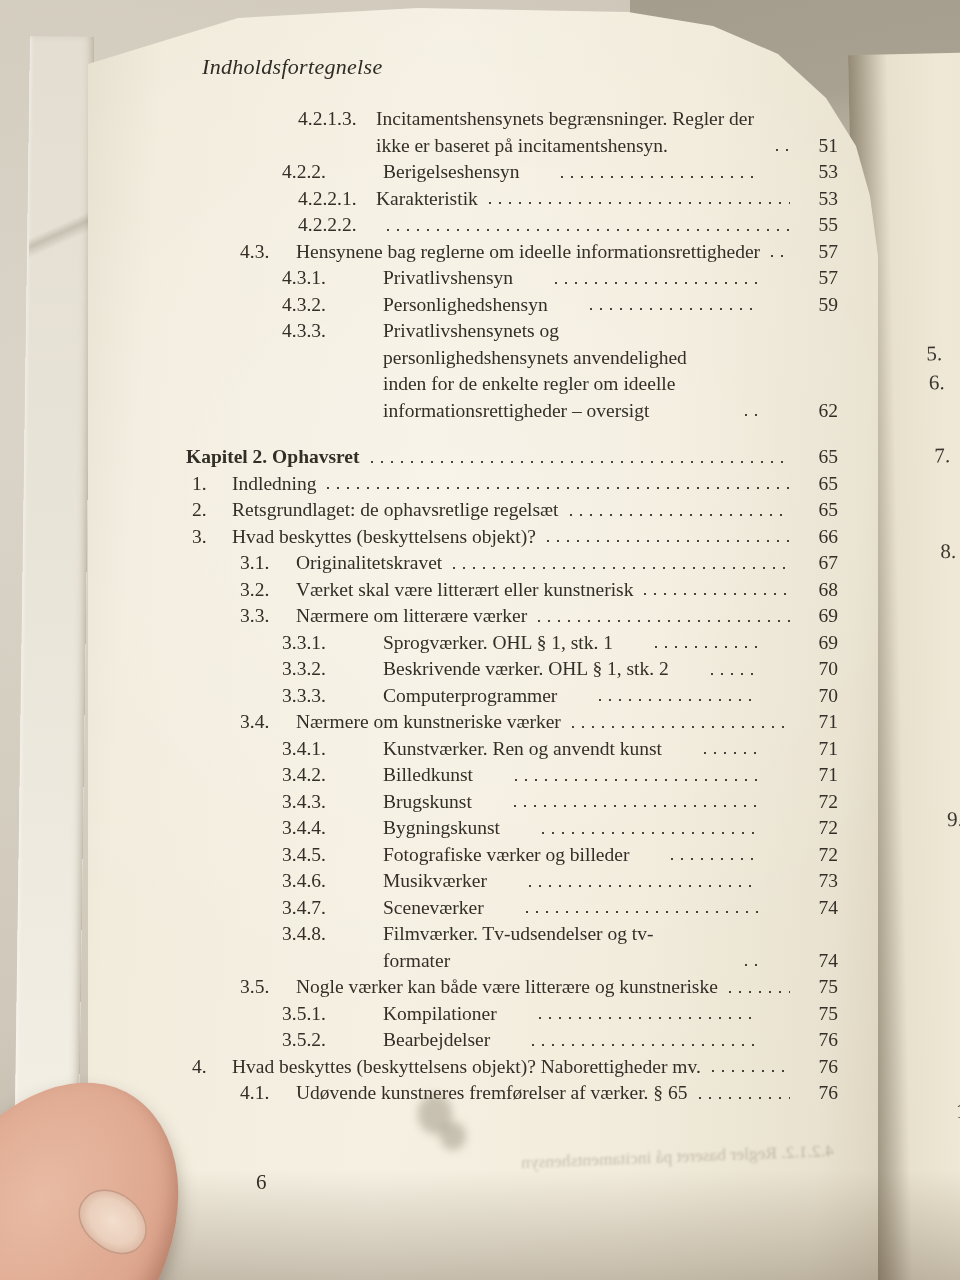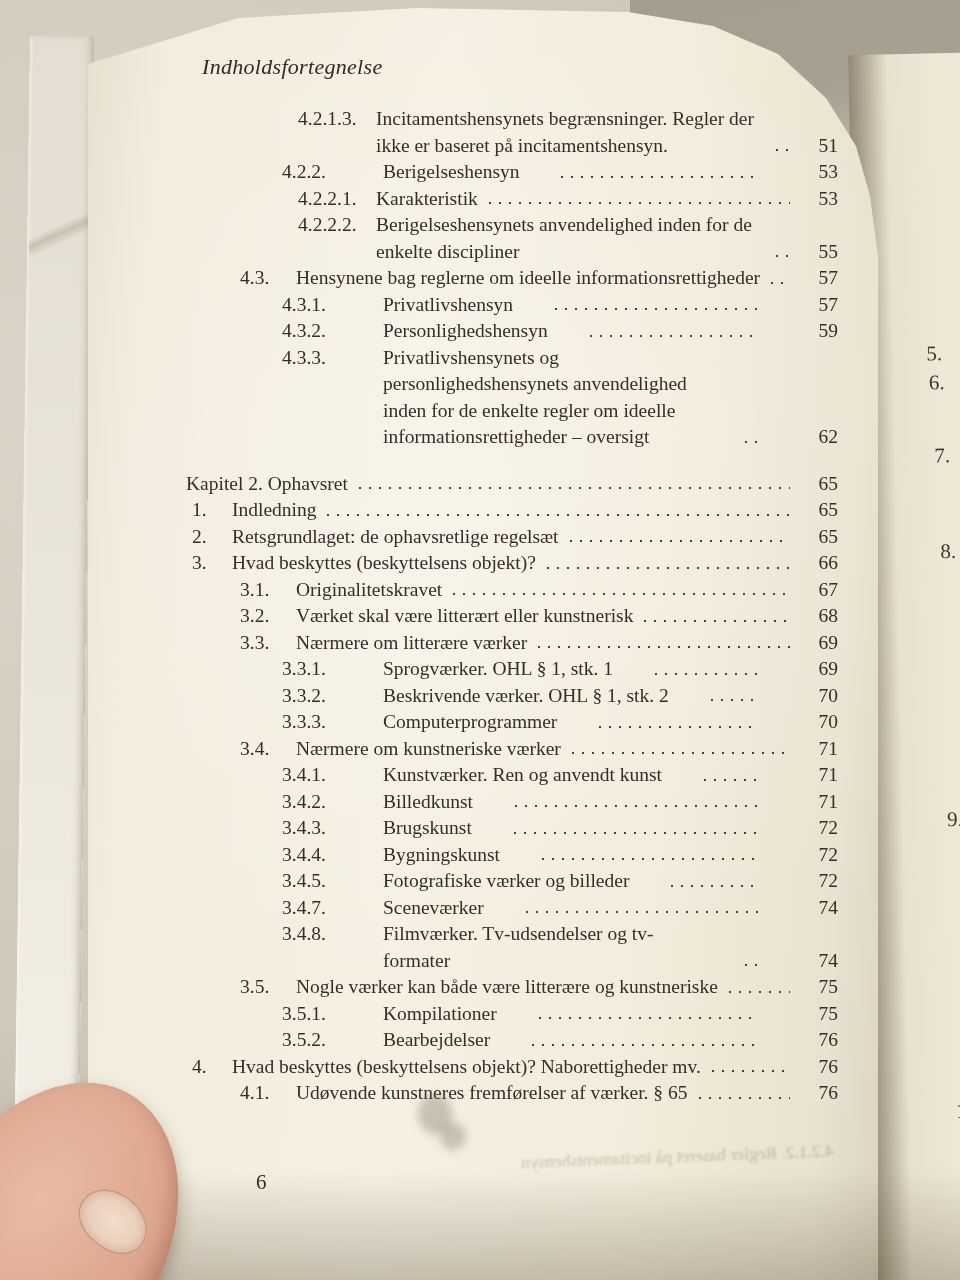--- a/index.html
+++ b/index.html
@@ -44,21 +44,21 @@
   
   .toc{position:absolute;left:98px;top:100px;width:652px;font-size:19.5px;line-height:26.5px;}
   .toc-sec2{margin-top:20px;}
   .entry{display:flex;align-items:stretch;}
   .num{flex:0 0 auto;}
   .tbody{flex:0 1 auto;min-width:0;}
   .dots{flex:1 0 18px;margin:0 2px 0 7px;
         background-image:radial-gradient(circle,rgba(48,43,35,.88) 1.3px,rgba(48,43,35,0) 1.5px);
         background-size:10px 4px;background-repeat:repeat-x;background-position:left calc(100% - 7px);}
   .pg{flex:0 0 46px;text-align:right;align-self:flex-end;}
-  .lvl0 .title{font-weight:normal;}
+  .lvl0 .title{font-weight:bold;}
   .lvl1{padding-left:6px;}   .lvl1 .num{width:40px;}
   .lvl2{padding-left:54px;}  .lvl2 .num{width:56px;}
   .lvl3{padding-left:96px;gap:31px;}  .lvl3 .num{width:70px;}
   .lvl4{padding-left:112px;} .lvl4 .num{width:78px;}
 
   .folio{position:absolute;left:168px;top:1164px;font-size:21px;}
 
   
   .showthrough{position:absolute;left:336px;top:1142px;width:410px;font-size:17.5px;
         color:rgba(92,82,64,.55);transform:scaleX(-1) rotate(2.2deg);filter:blur(1.3px);opacity:.55;
@@ -123,21 +123,20 @@
 
   <div class="entry lvl4">
     <span class="num">4.2.2.1.</span>
     <span class="tbody"><span class="title">Karakteristik</span></span>
     <span class="dots"></span>
     <span class="pg">53</span>
   </div>
 
   <div class="entry lvl4">
     <span class="num">4.2.2.2.</span>
-    <span class="tbody"><span class="title">Berigelseshensynets anvendelighed inden for de enkelte discipliner</span></span>
     <span class="dots"></span>
     <span class="pg">55</span>
   </div>
 
 
   <div class="entry lvl2">
     <span class="num">4.3.</span>
     <span class="tbody"><span class="title">Hensynene bag reglerne om ideelle informationsrettigheder</span></span>
     <span class="dots"></span>
     <span class="pg">57</span>
@@ -270,20 +269,26 @@
     <span class="pg">72</span>
   </div>
 
   <div class="entry lvl3">
     <span class="num">3.4.5.</span>
     <span class="tbody"><span class="title">Fotografiske værker og billeder</span></span>
     <span class="dots"></span>
     <span class="pg">72</span>
   </div>
 
+  <div class="entry lvl3">
+    <span class="num">3.4.6.</span>
+    <span class="tbody"><span class="title">Musikværker</span></span>
+    <span class="dots"></span>
+    <span class="pg">73</span>
+  </div>
 
   <div class="entry lvl3">
     <span class="num">3.4.7.</span>
     <span class="tbody"><span class="title">Sceneværker</span></span>
     <span class="dots"></span>
     <span class="pg">74</span>
   </div>
 
   <div class="entry lvl3">
     <span class="num">3.4.8.</span>

